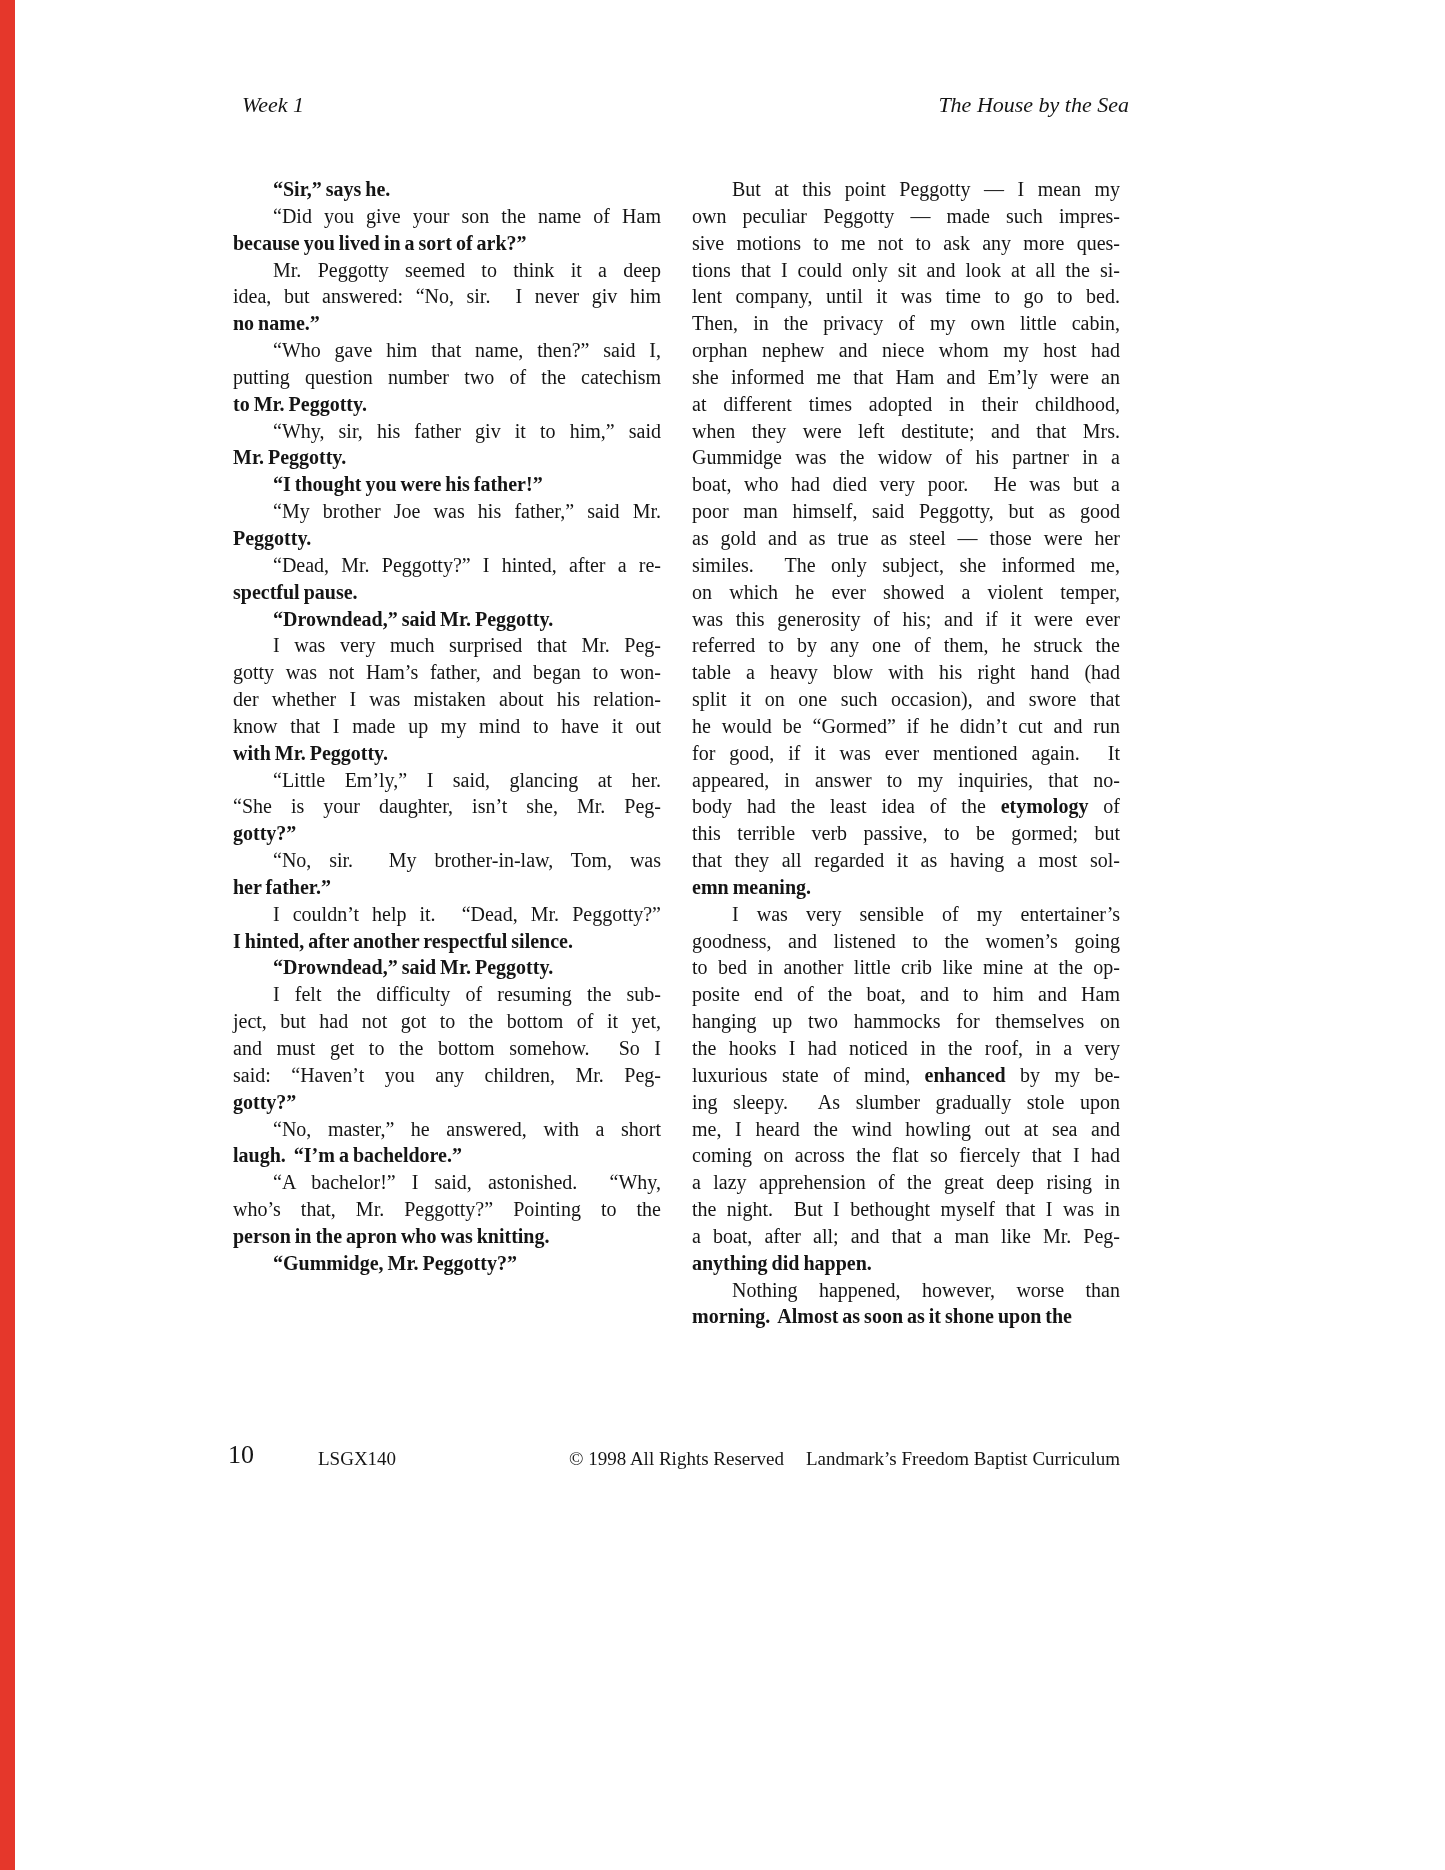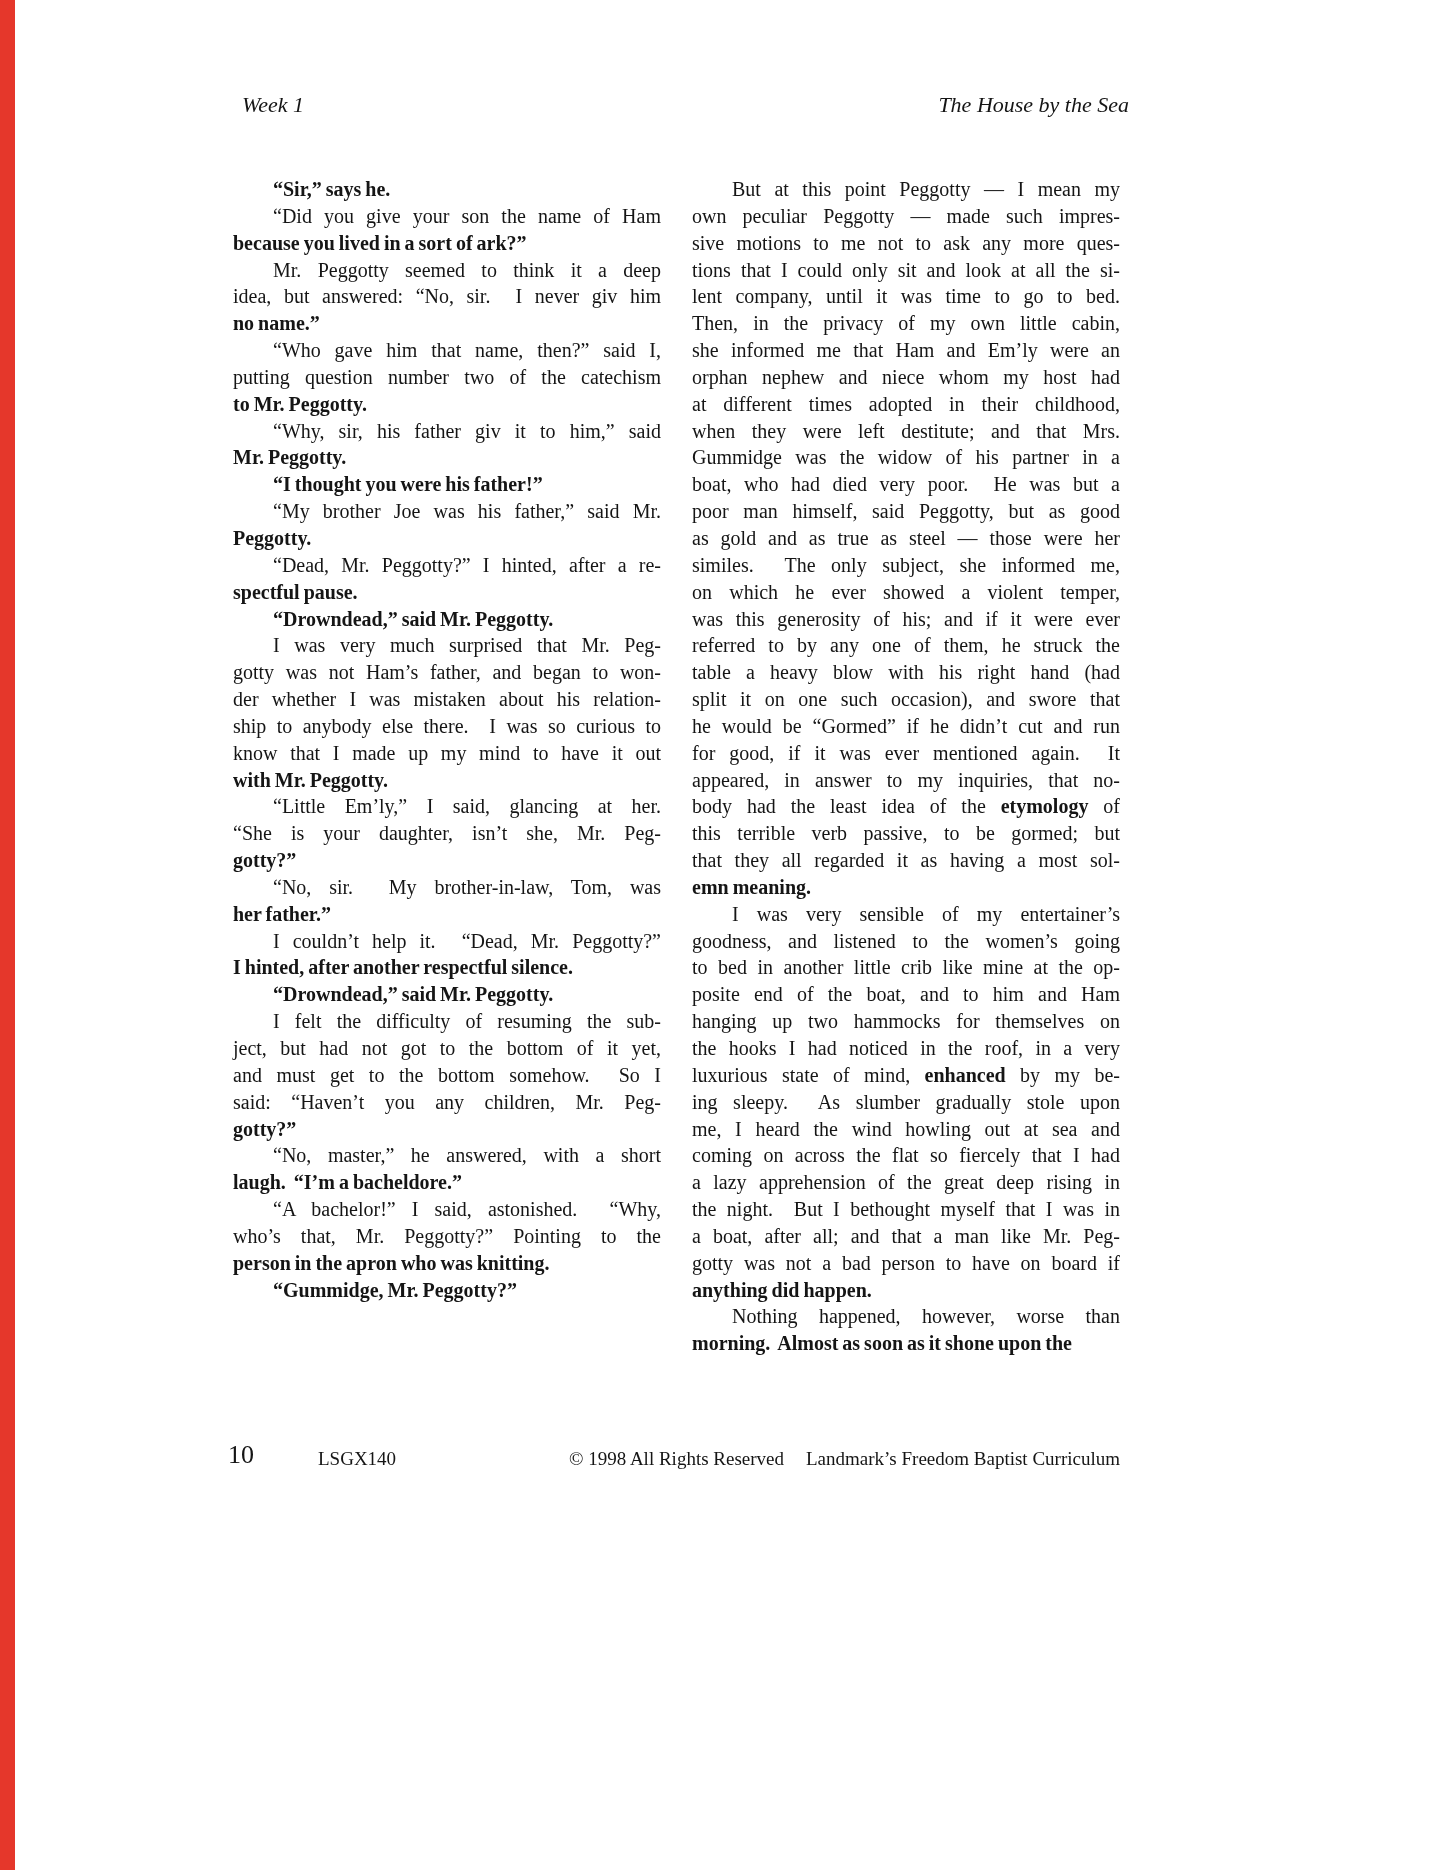--- a/index.html
+++ b/index.html
@@ -87,21 +87,20 @@
         <div class="line first">“Dead, Mr. Peggotty?” I hinted, after a re-</div>
         <div class="line last">spectful pause.</div>
       </div>
       <div class="para">
         <div class="line first last">“Drowndead,” said Mr. Peggotty.</div>
       </div>
       <div class="para">
         <div class="line first">I was very much surprised that Mr. Peg-</div>
         <div class="line">gotty was not Ham’s father, and began to won-</div>
         <div class="line">der whether I was mistaken about his relation-</div>
-        <div class="line">ship to anybody else there.&nbsp; I was so curious to</div>
         <div class="line">know that I made up my mind to have it out</div>
         <div class="line last">with Mr. Peggotty.</div>
       </div>
       <div class="para">
         <div class="line first">“Little Em’ly,” I said, glancing at her.</div>
         <div class="line">“She is your daughter, isn’t she, Mr. Peg-</div>
         <div class="line last">gotty?”</div>
       </div>
       <div class="para">
         <div class="line first">“No, sir.&nbsp; My brother-in-law, Tom, was</div>
@@ -135,22 +134,22 @@
       </div>
     </div>
   <div class="column">
       <div class="para">
         <div class="line first">But at this point Peggotty — I mean my</div>
         <div class="line">own peculiar Peggotty — made such impres-</div>
         <div class="line">sive motions to me not to ask any more ques-</div>
         <div class="line">tions that I could only sit and look at all the si-</div>
         <div class="line">lent company, until it was time to go to bed.</div>
         <div class="line">Then, in the privacy of my own little cabin,</div>
+        <div class="line">orphan nephew and niece whom my host had</div>
         <div class="line">she informed me that Ham and Em’ly were an</div>
-        <div class="line">orphan nephew and niece whom my host had</div>
         <div class="line">at different times adopted in their childhood,</div>
         <div class="line">when they were left destitute; and that Mrs.</div>
         <div class="line">Gummidge was the widow of his partner in a</div>
         <div class="line">boat, who had died very poor.&nbsp; He was but a</div>
         <div class="line">poor man himself, said Peggotty, but as good</div>
         <div class="line">as gold and as true as steel — those were her</div>
         <div class="line">similes.&nbsp; The only subject, she informed me,</div>
         <div class="line">on which he ever showed a violent temper,</div>
         <div class="line">was this generosity of his; and if it were ever</div>
         <div class="line">referred to by any one of them, he struck the</div>
@@ -171,21 +170,20 @@
         <div class="line">posite end of the boat, and to him and Ham</div>
         <div class="line">hanging up two hammocks for themselves on</div>
         <div class="line">the hooks I had noticed in the roof, in a very</div>
         <div class="line">luxurious state of mind, <b>enhanced</b> by my be-</div>
         <div class="line">ing sleepy.&nbsp; As slumber gradually stole upon</div>
         <div class="line">me, I heard the wind howling out at sea and</div>
         <div class="line">coming on across the flat so fiercely that I had</div>
         <div class="line">a lazy apprehension of the great deep rising in</div>
         <div class="line">the night.&nbsp; But I bethought myself that I was in</div>
         <div class="line">a boat, after all; and that a man like Mr. Peg-</div>
-        <div class="line">gotty was not a bad person to have on board if</div>
         <div class="line last">anything did happen.</div>
       </div>
       <div class="para">
         <div class="line first">Nothing happened, however, worse than</div>
         <div class="line last">morning.&nbsp; Almost as soon as it shone upon the</div>
       </div>
     </div>
 </div>
 
 <div class="footer">

